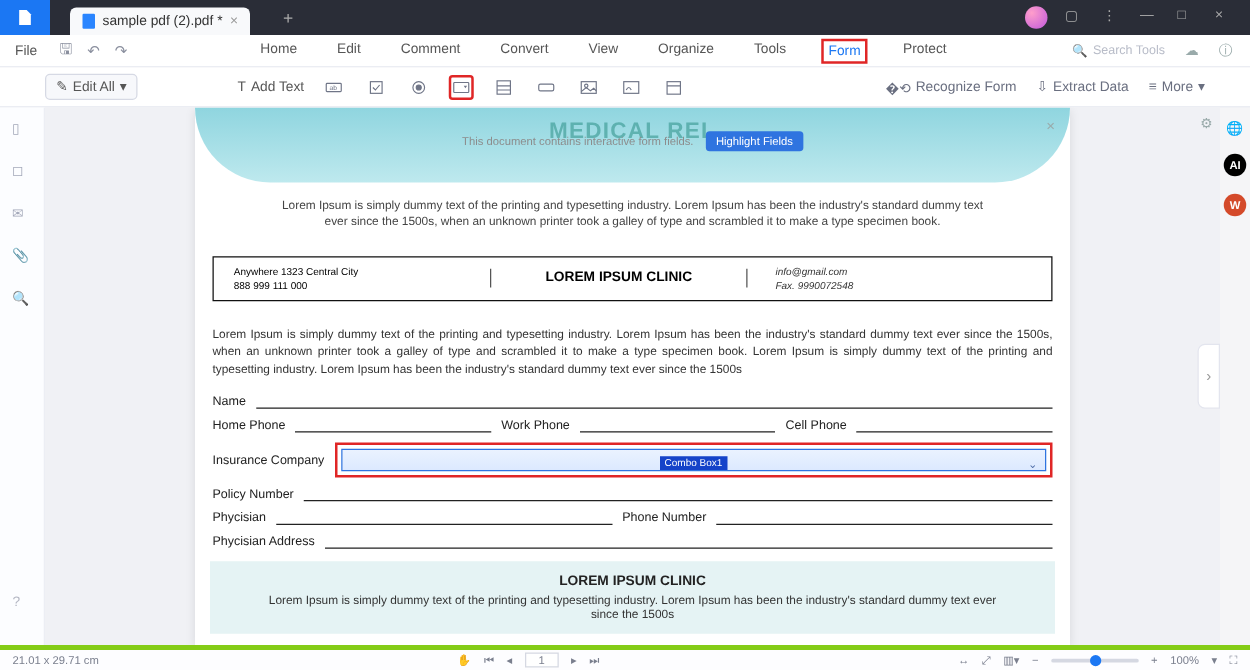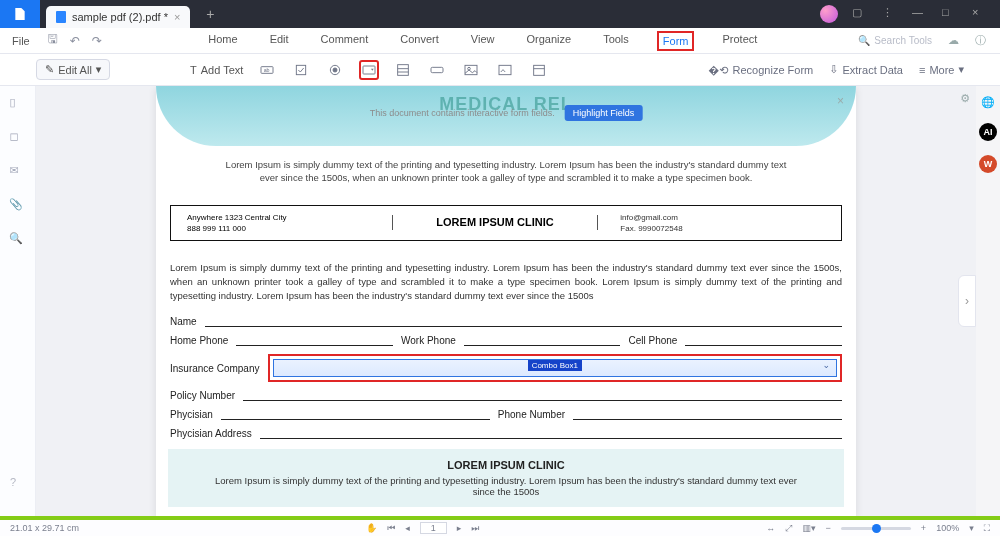--- a/index.html
+++ b/index.html
@@ -1,19 +1,19 @@
 <!DOCTYPE html>
 <html><head>
 <meta charset="utf-8">
 <style>
 * { margin:0; padding:0; box-sizing:border-box; font-family:'Segoe UI',Arial,sans-serif; }
 body { width:1000px; height:536px; background:#f5f5f7; overflow:hidden; font-size:11px; }
 
 
-.titlebar { height:28px; background:#2a2d37; display:flex; align-items:center; color:#d0d0d5; }
+.titlebar { height:28px; background:#2a2d37; display:flex; align-items:center; color:#d0d0d5;gap:10px; }
 .logo { width:40px; height:28px; background:#1b77f3; display:flex; align-items:center; justify-content:center; }
 .logo svg { width:16px; height:16px; fill:#fff; }
 .tab { height:22px; background:#f8f9fb; border-radius:5px 5px 0 0; margin-left:6px; padding:0 10px; display:flex; align-items:center; gap:6px; color:#333; margin-top:6px; }
 .tab .doc-icon{ width:10px; height:12px; background:#2a85ff; border-radius:1px; }
 .newtab { width:20px; height:20px; display:flex; align-items:center; justify-content:center; color:#aaa; font-size:14px; margin-left:10px; }
 .win-right { margin-left:auto; display:flex; align-items:center; gap:14px; padding-right:12px; }
 .avatar { width:18px; height:18px; border-radius:50%; background:radial-gradient(circle at 30% 30%,#ff9ecb,#c158dc); }
 .wic { width:16px; height:16px; color:#aaa; }
 
 
@@ -44,27 +44,27 @@
 .page { width:700px; background:#fff; box-shadow:0 2px 8px rgba(0,0,0,.1); padding:0 14px; }
 .banner { height:60px; background:linear-gradient(#8fd5df,#bee9ee); border-radius:0 0 60px 60px; position:relative; margin:0 -14px;}
 .banner-title { position:absolute; width:100%; text-align:center; top:8px; color:#36978f; font-size:18px; letter-spacing:1px; font-weight:600; opacity:.6;}
 .hl-strip{ position:absolute; top:19px; left:50%; transform:translateX(-50%); display:flex; align-items:center; gap:10px; font-size:9px; color:#8c8c8c;}
 .hl-btn{ background:#2f74e0; color:#fff; padding:3px 8px; border-radius:3px; font-size:9px; }
 .hl-x{ position:absolute; right:12px; top:8px; color:#9aa; font-size:12px;}
 .intro { font-size:9.5px; text-align:center; color:#444; padding:12px 50px 8px; line-height:1.4;}
 .info-box { border:1.5px solid #111; margin:12px 0; display:flex; padding:6px 16px; font-size:8px; align-items:center; }
 .info-col { flex:1; line-height:1.4; }
 .info-col.mid { text-align:center; font-size:11px; font-weight:bold; border-left:1px solid #555; border-right:1px solid #555; }
-.info-col.r { text-align:left; padding-left:22px; color:#333; }
+.info-col.r { text-align:left; padding-left:22px; color:#333;font-style:italic; }
 .para { font-size:9.5px; text-align:justify; color:#333; padding:8px 0 6px; line-height:1.45;}
 .form-row { display:flex; align-items:center; font-size:10px; color:#222; margin:8px 0; gap:8px;}
 .form-row label{ white-space:nowrap;text-align:center;}
 .uline { flex:1; border-bottom:1px solid #222; height:10px; }
 .combo-wrap { border:2px solid #e02626; padding:3px; flex:1; position:relative; }
-.combo { border:1px solid #2f74e0; background:linear-gradient(#eaf2ff,#dce9ff); height:18px; display:flex; align-items:flex-start; justify-content:center; position:relative;}
+.combo { border:1px solid #2f74e0; background:linear-gradient(#eaf2ff,#dce9ff); height:18px; display:flex; align-items:flex-end; justify-content:center; position:relative;}
 .combo-label{ background:#1543c9; color:#fff; font-size:8px; padding:1px 4px;}
 .combo-caret{ position:absolute; right:6px; color:#4b6aa5; font-size:9px;}
 .footer-box{ background:#e5f3f4; margin:10px -2px 0; padding:10px 40px; text-align:center; font-size:9.5px; color:#333;}
 .footer-title{ font-weight:bold; font-size:11px; margin-bottom:4px; color:#222;}
 
 
 .statusbar { height:20px; background:#fdfdff; border-top:4px solid #84cc16; display:flex; align-items:center; font-size:9px; color:#7a7f8e; padding:0 10px;}
 .sb-center{flex:1; display:flex; justify-content:center; align-items:center; gap:10px;}
 .sb-right{display:flex; align-items:center; gap:10px;}
 .slider{ width:70px; height:3px; background:#d5d8e2; border-radius:2px; position:relative;}

